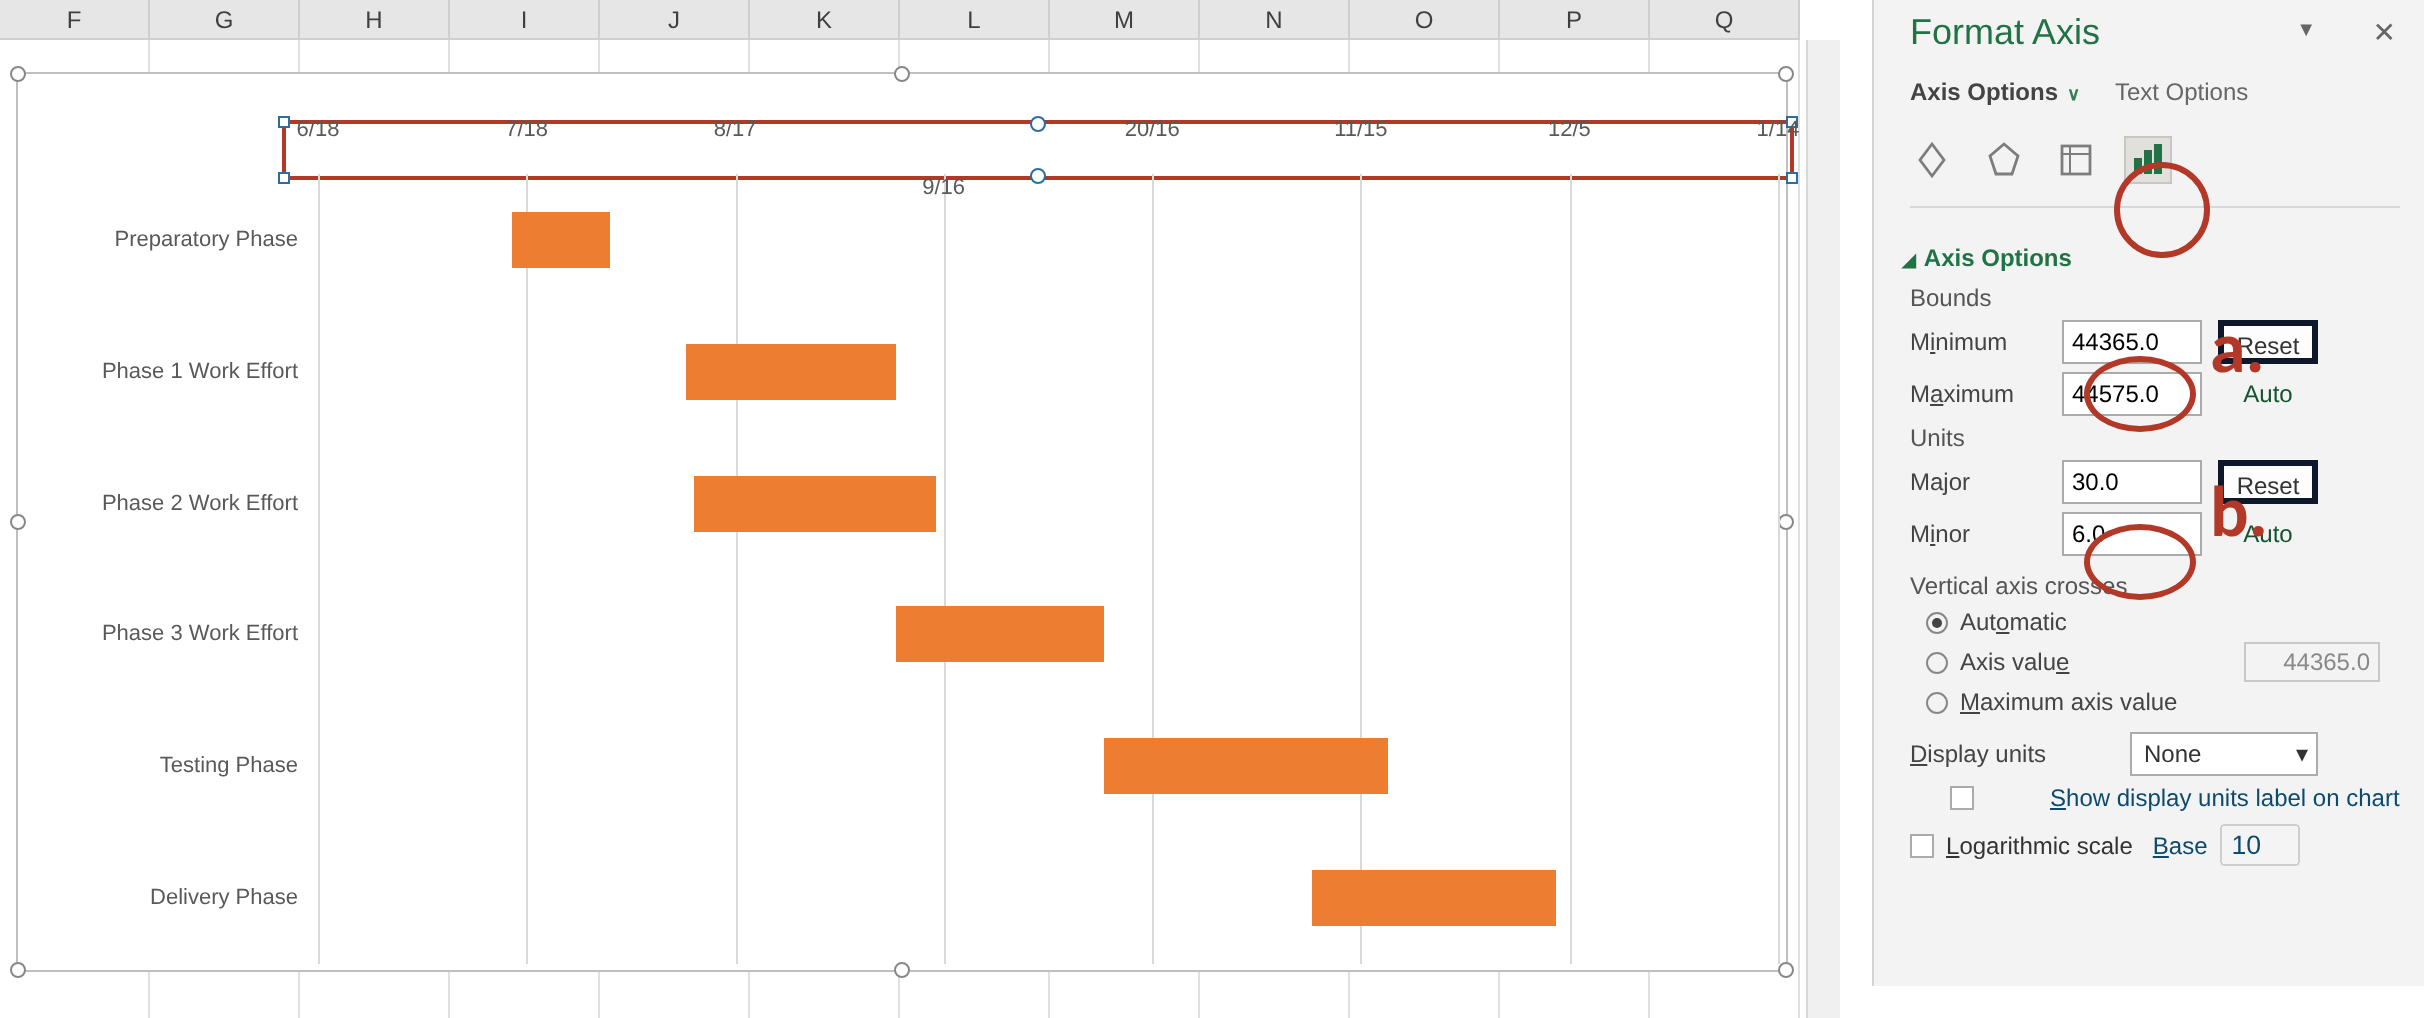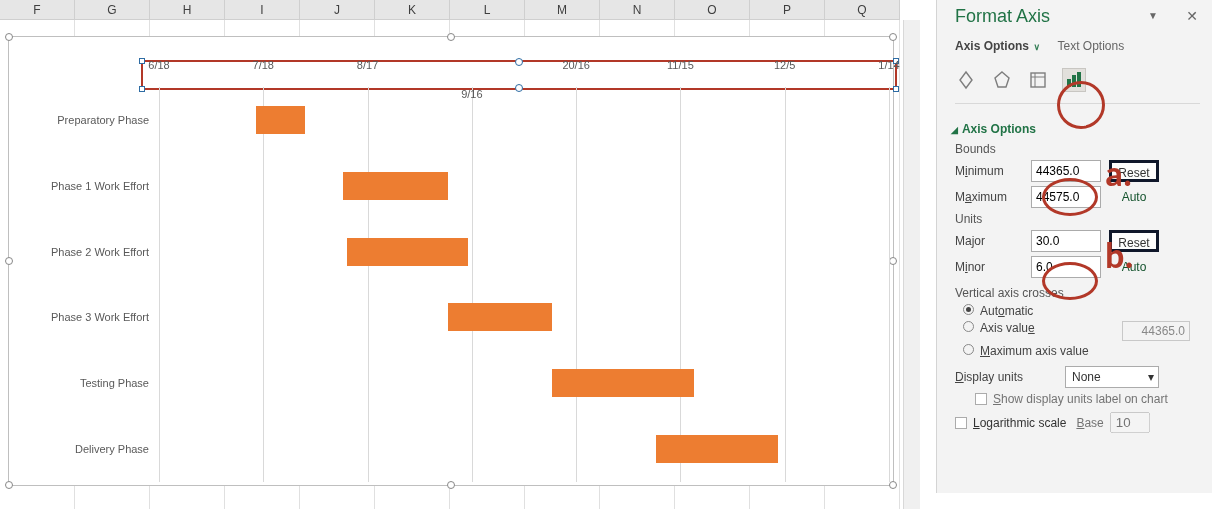--- a/index.html
+++ b/index.html
@@ -225,21 +225,21 @@
     line-height: 20px;
   }
   .row .auto {
     width: 50px;
     margin-left: 8px;
     font-size: 12px;
     color: #14532d;
     text-align: center;
   }
   .radio-row {
-    display: flex; 
+    display: flex; align-items: center;
     margin: 3px 0 3px 8px;
     font-size: 12px;
     color: #444;
   }
   .radio-row .r {
     width: 11px; height: 11px;
     border: 1px solid #888;
     border-radius: 50%;
     margin-right: 6px;
     display: inline-flex; align-items:center; justify-content:center;
@@ -263,21 +263,21 @@
   }
   .checkbox {
     width: 12px; height:12px;
     border: 1px solid #ababab;
     background: #fff;
     margin-right: 6px;
     display: inline-block;
     vertical-align: middle;
   }
   .pane hr { border:none; border-top:1px solid #d8d8d8; margin:8px 0; }
-  .disabled { color:#737373; }
+  .disabled { color:#0c4a6e;gap:32px; }
   .aochev { font-size:9px; color:#357e57; margin-left:2px;}
 </style>
 </head>
 <body>
 
 <div class="sheet-area">
   <div class="col-headers">
     <div class="col-head">F</div>
     <div class="col-head">G</div>
     <div class="col-head">H</div>

